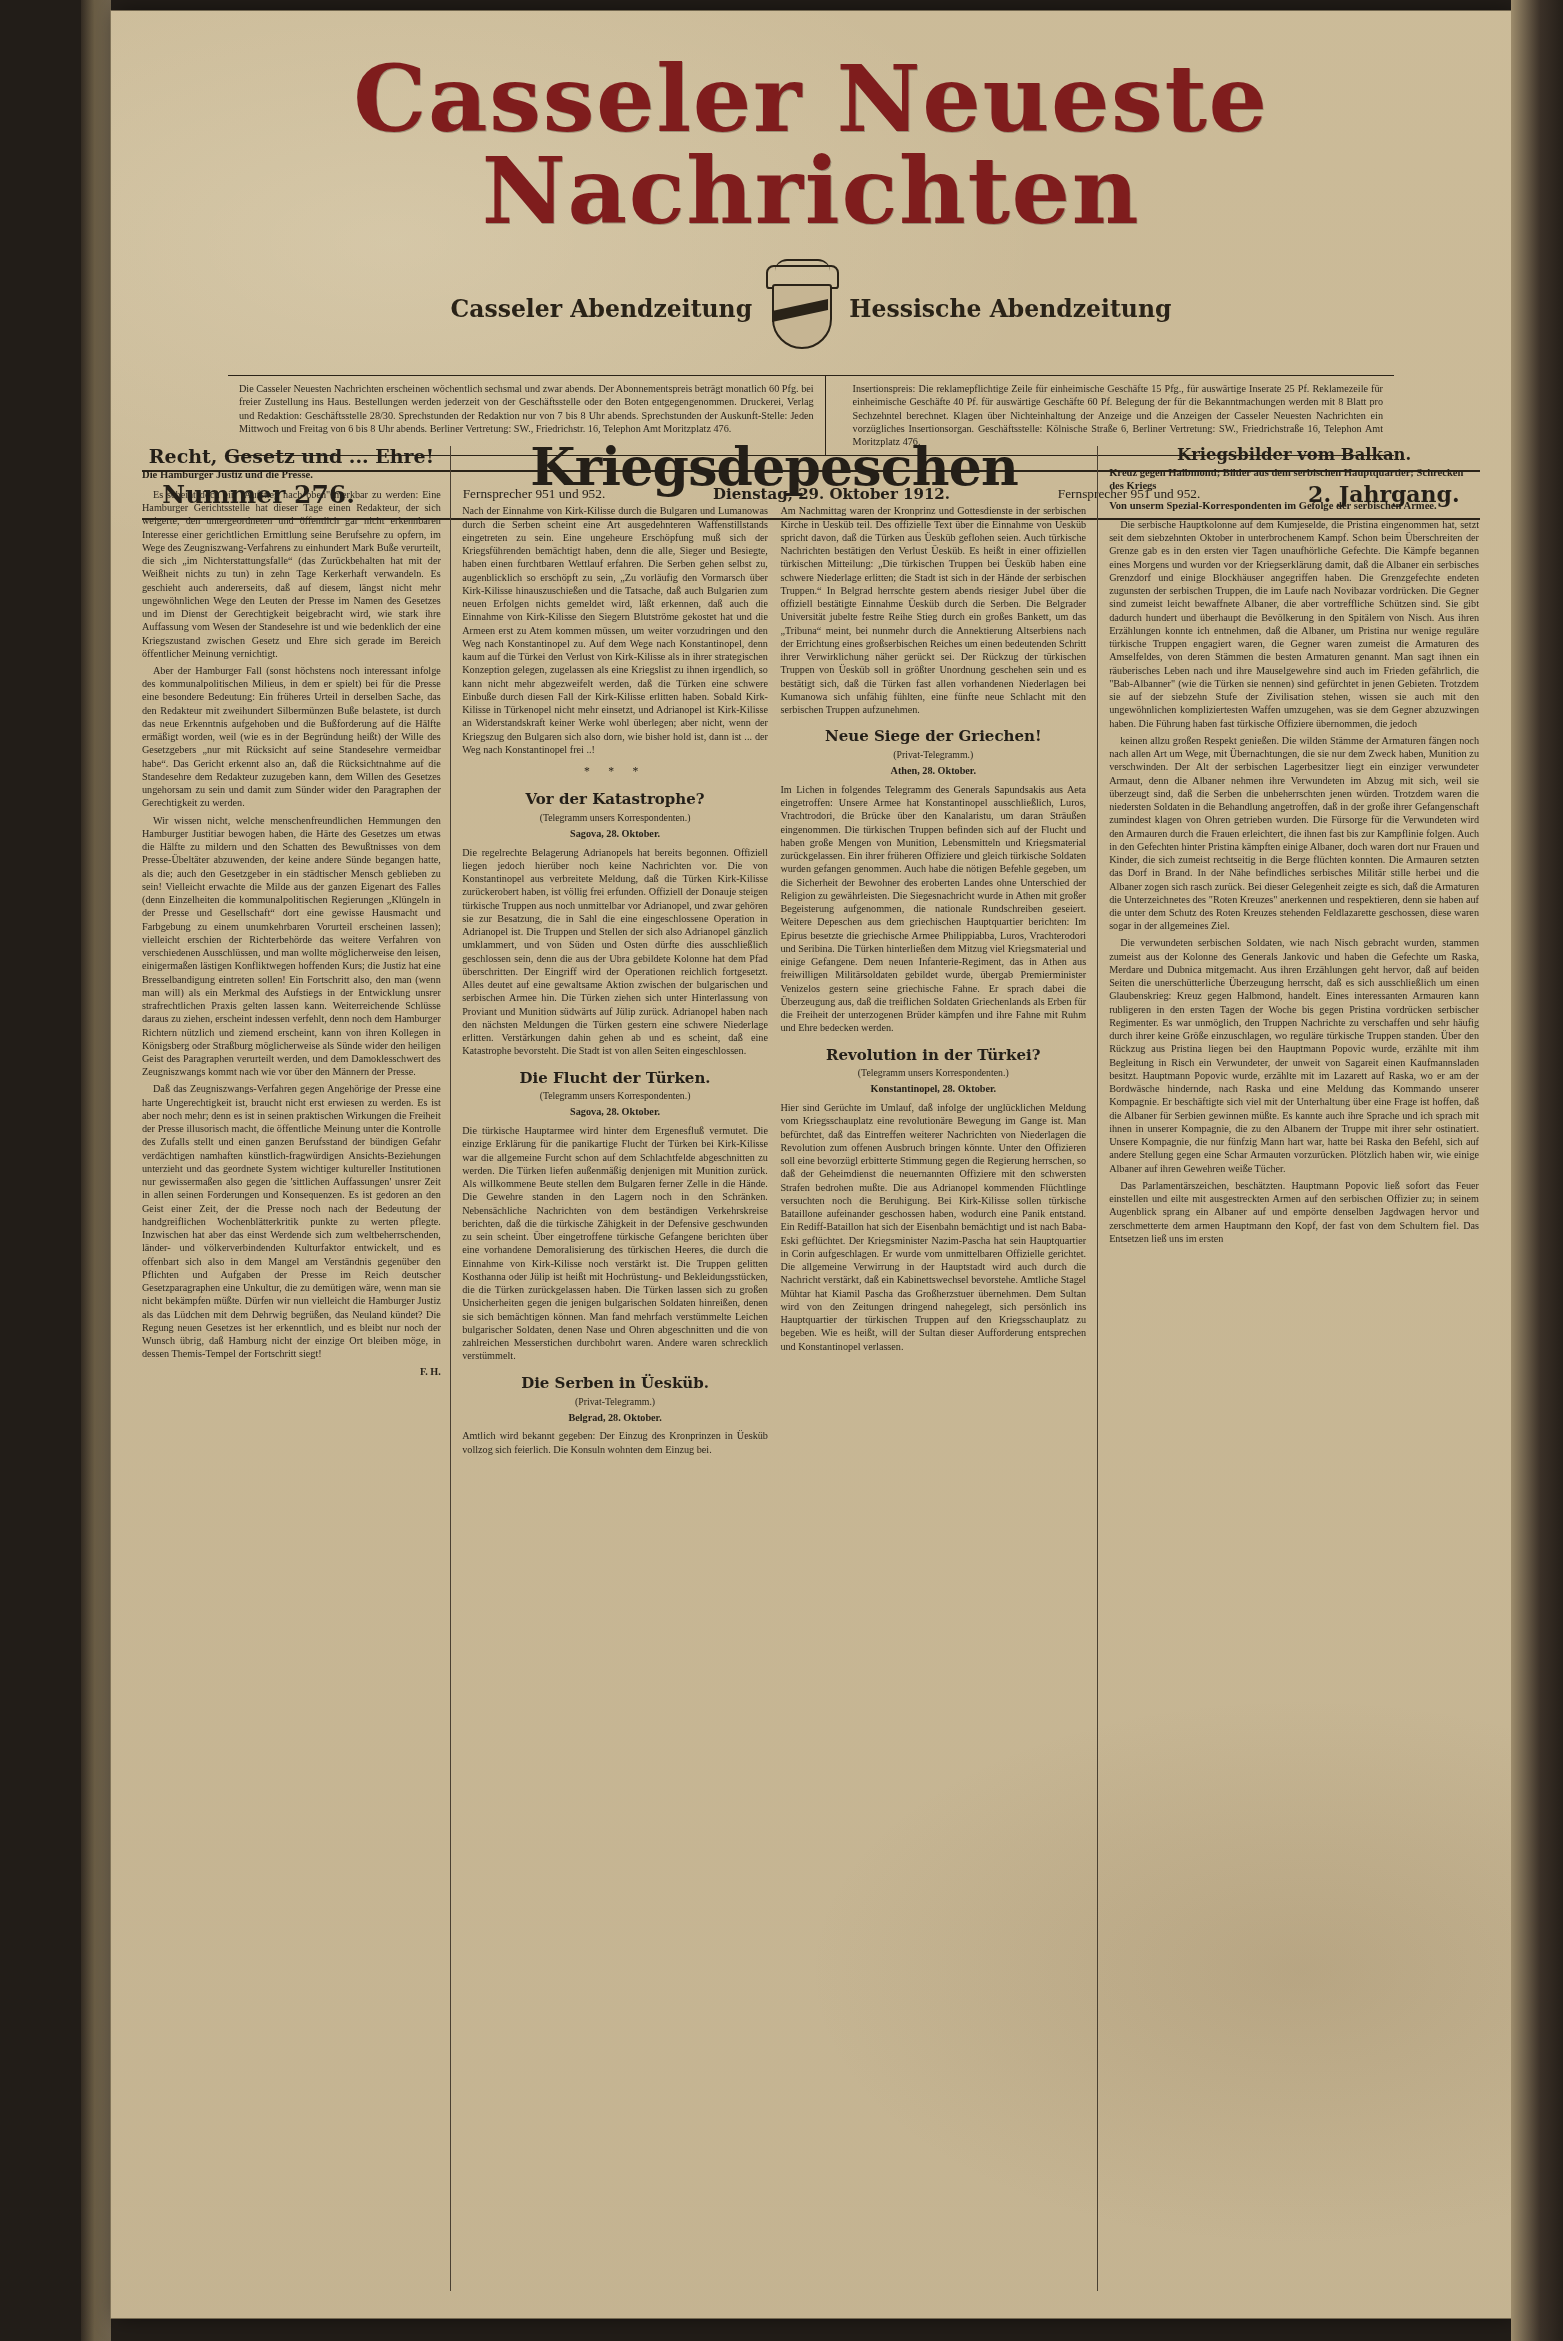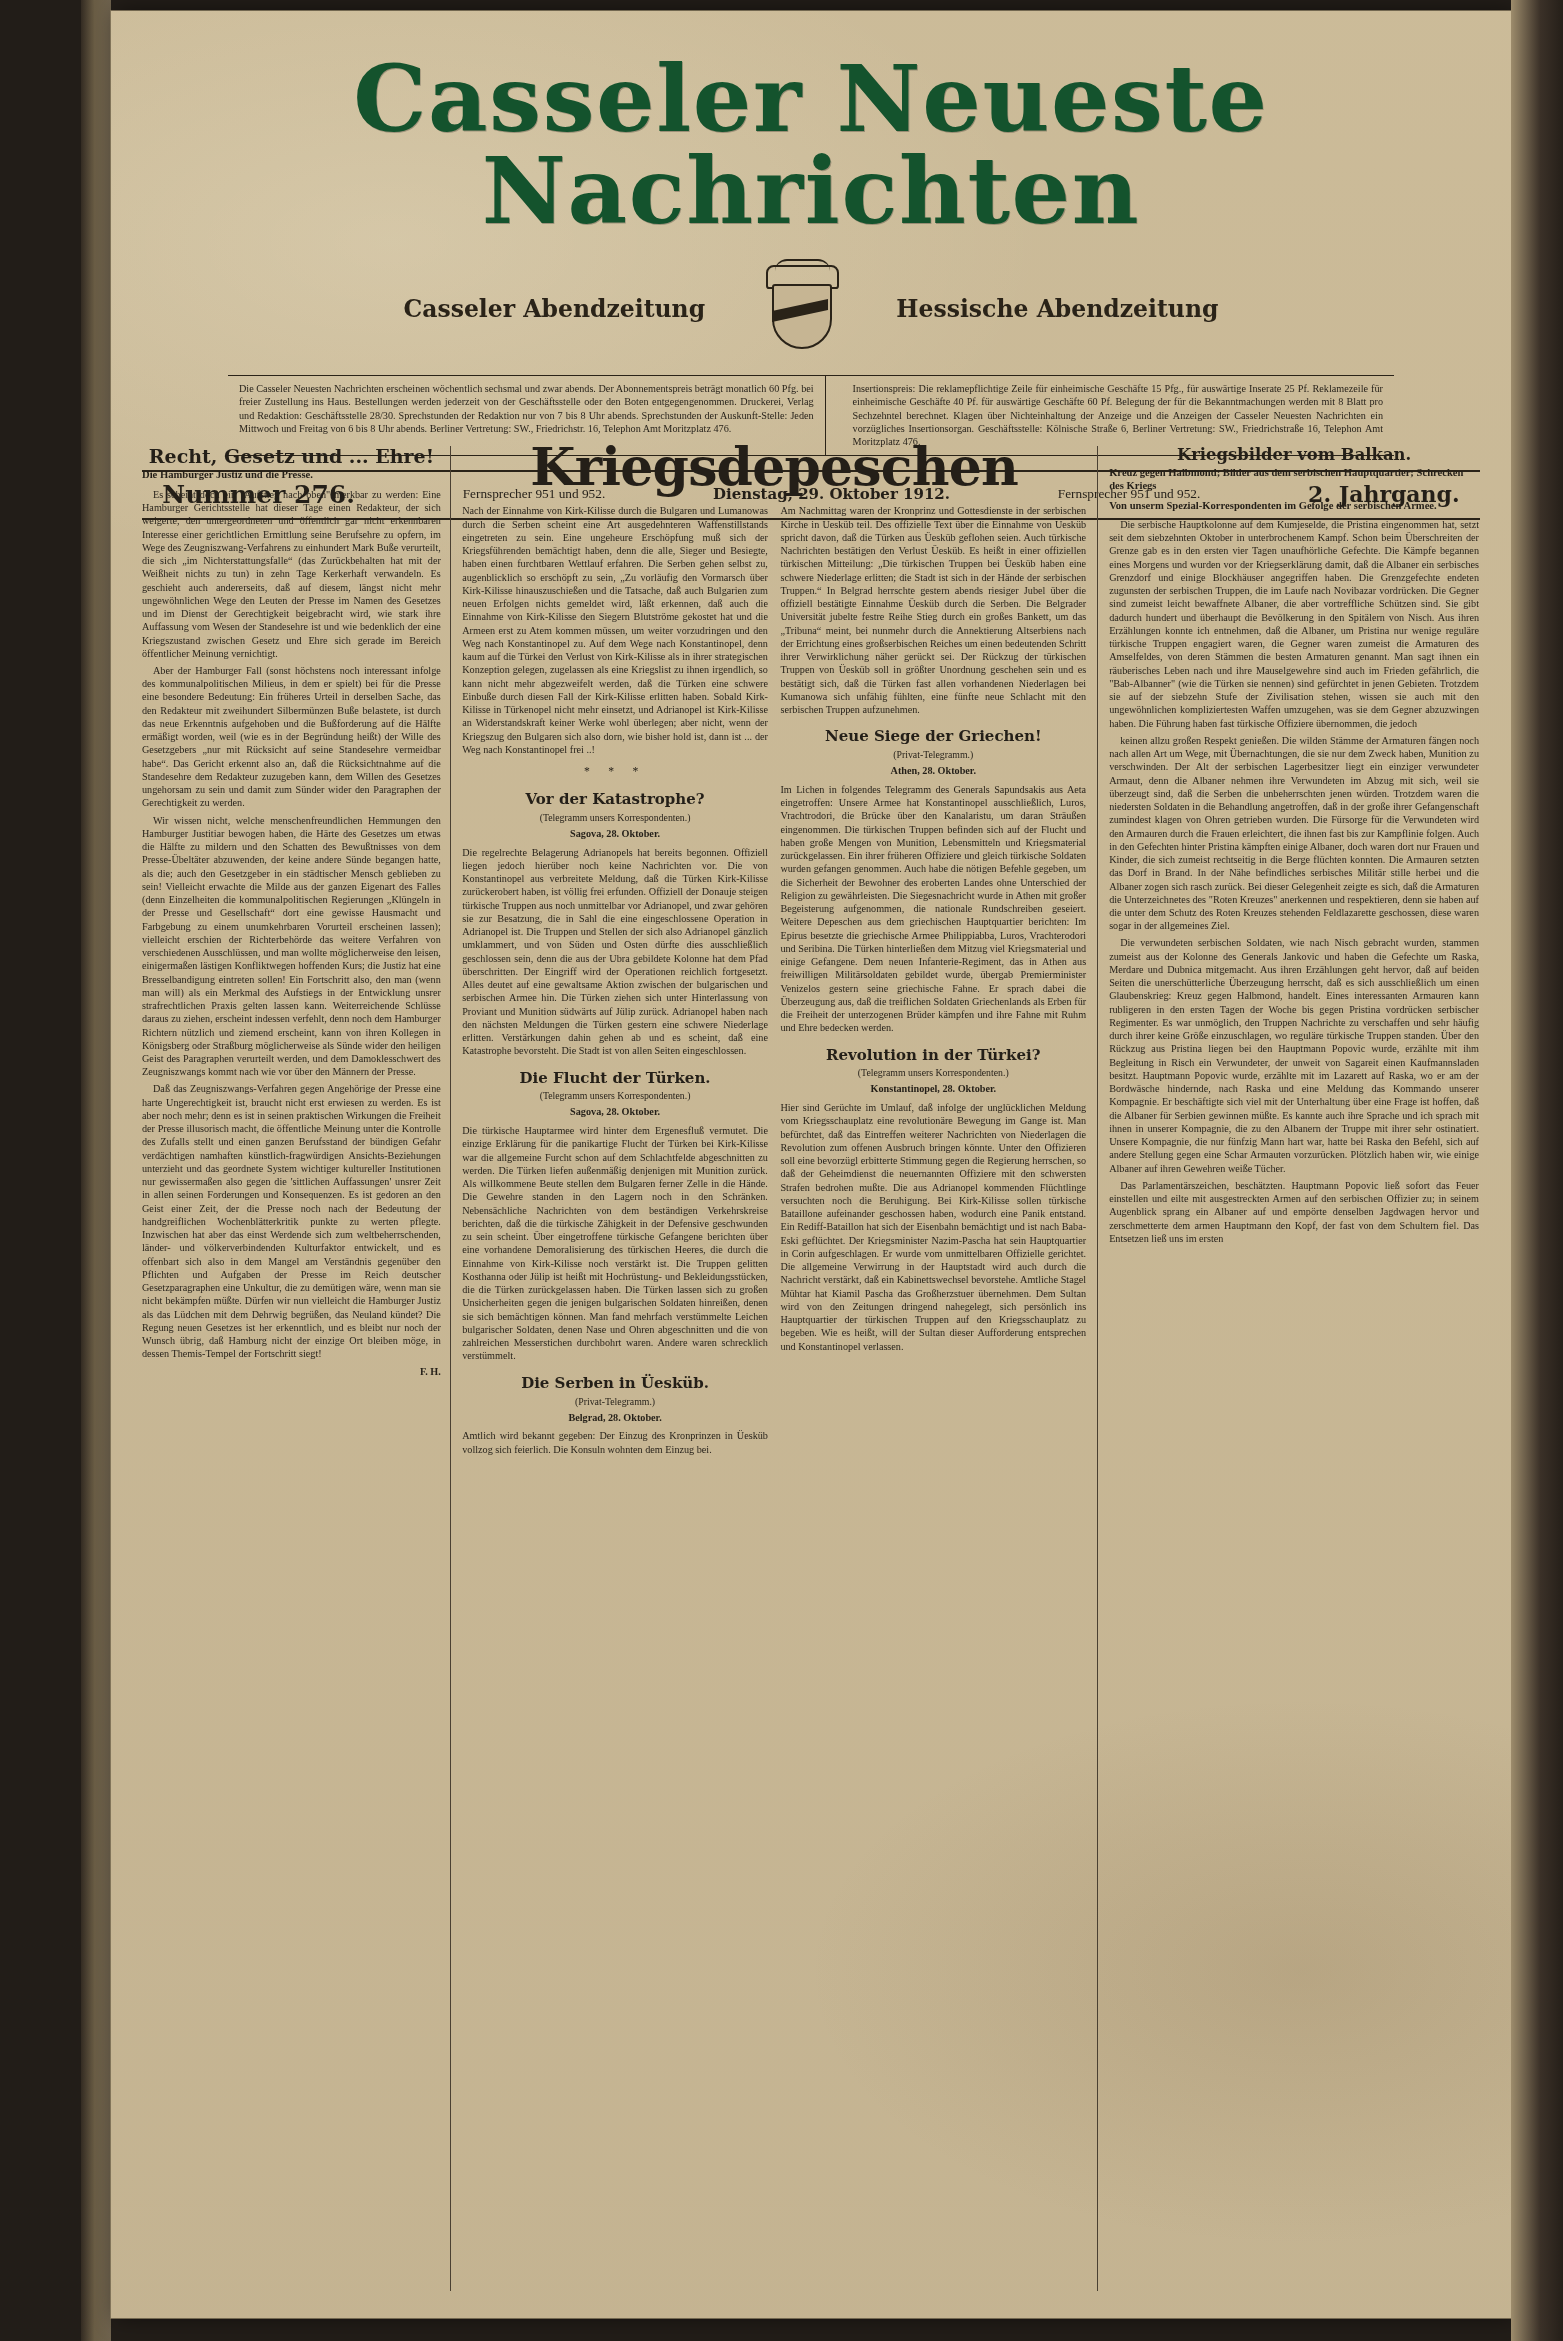--- a/index.html
+++ b/index.html
@@ -22,23 +22,23 @@
      background:
       radial-gradient(938px 469px at 20% 10%, rgba(255,250,230,.20), transparent 70%),
       radial-gradient(704px 391px at 85% 85%, rgba(120,95,60,.18), transparent 70%),
       linear-gradient(180deg, rgba(190,170,130,.10), rgba(150,130,95,.16));}
   .right-edge{position:absolute;left:1511px;top:0;width:53px;height:2342px;
      background:linear-gradient(90deg,#9d8c6c 0%,#3b3128 55%,#241e18 100%);}
 
   
   .masthead{position:absolute;left:0;top:0;width:1400px;}
   .paper-title{text-align:center;font-family:"DejaVu Serif",serif;font-weight:bold;
-     font-size:92px;line-height:1;letter-spacing:1.6px;margin-top:42px;color:#14532d;
+     font-size:92px;line-height:1;letter-spacing:1.6px;margin-top:42px;color:#7f1d1d;
      text-shadow:0.8px 0.8px 0 rgba(0,0,0,.25);}
-  .subtitles{display:flex;justify-content:center;align-items:center;gap:47px;margin-top:26.6px;
+  .subtitles{display:flex;justify-content:center;align-items:center;margin-top:26.6px;
      font-family:"DejaVu Serif",serif;font-weight:bold;font-size:23.5px;color:#2a2318;}
   .crest{width:91px;height:91px;position:relative;margin:0 3.1px;}
   .crest .shield{position:absolute;left:17px;top:20.3px;width:56px;height:61px;
      background:#c6b593;border:2.3px solid #2a2318;border-radius:3.1px 3.1px 31px 31px;}
   .crest .band{position:absolute;left:17px;top:41px;width:56px;height:11px;background:#2a2318;transform:skewY(-12deg);}
   .crest .crown{position:absolute;left:11px;top:1.6px;width:69px;height:20.3px;border:2.3px solid #2a2318;border-radius:7.8px 7.8px 3.1px 3.1px;}
   .crest .crown:after{content:"";position:absolute;left:6.3px;top:-7.8px;width:55px;height:9.4px;border-top:2.3px solid #2a2318;border-radius:31px 31px 0 0;}
 
   .infobox{margin:20.3px 117px 0 117px;border-top:1.6px solid #2a2318;border-bottom:1.6px solid #2a2318;
      display:flex;gap:16px;font-size:9px;line-height:1.25;text-align:justify;}

